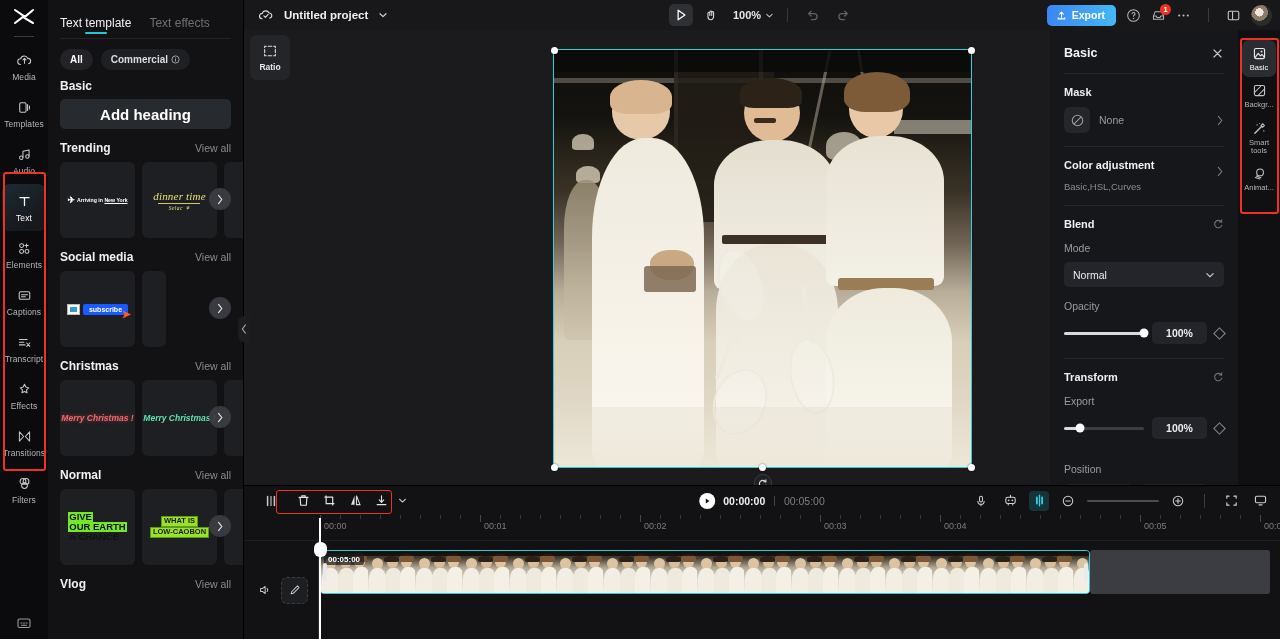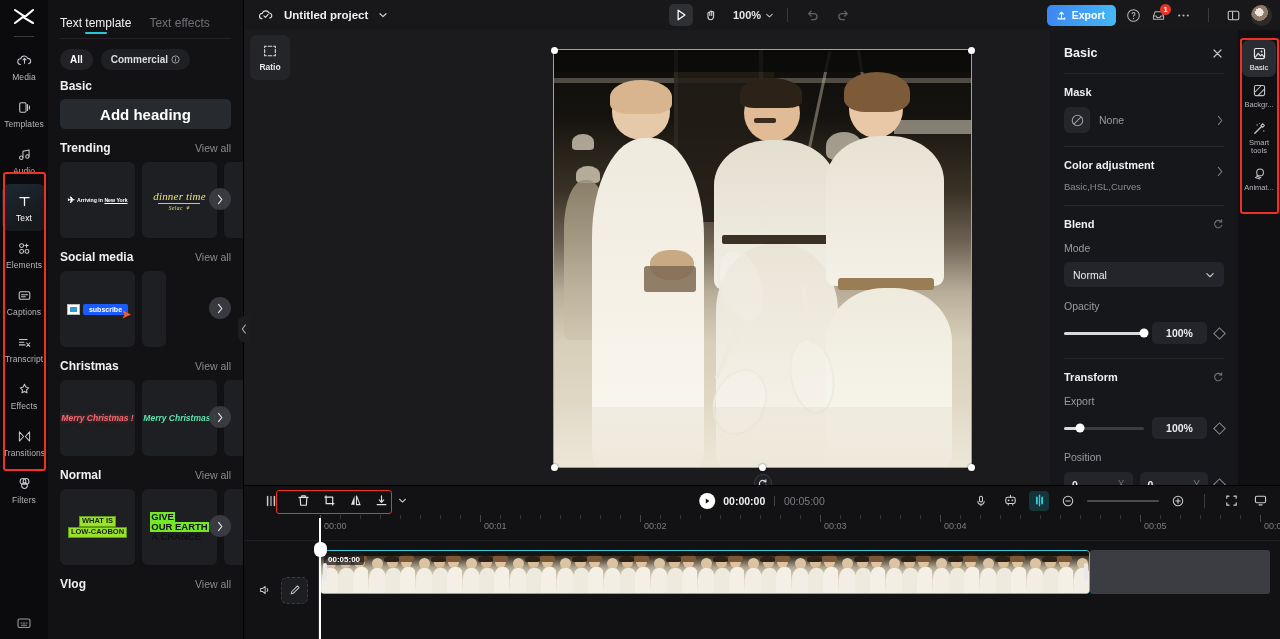--- a/index.html
+++ b/index.html
@@ -486,24 +486,24 @@
               </svg>
             </div>
           </div>
           <div class="row-head">
             <span class="sec-title">Normal</span>
             <span class="viewall">View all</span>
           </div>
           <div class="cards-wrap">
             <div class="cards">
               <div class="card">
-                <div class="t-low"><span>WHAT IS</span><br><span>LOW-CAOBON</span></div>
+                <div class="t-earth"><span>GIVE</span><br><span>OUR EARTH</span><br><span style="background:transparent">A CHANCE</span></div>
               </div>
               <div class="card">
-                <div class="t-earth"><span>GIVE</span><br><span>OUR EARTH</span><br><span style="background:transparent">A CHANCE</span></div>
+                <div class="t-low"><span>WHAT IS</span><br><span>LOW-CAOBON</span></div>
               </div>
               <div class="card peek"></div>
             </div>
             <div class="card-arrow">
               <svg width="8" height="11" viewBox="0 0 8 12">
                 <path d="M2.4 1.5 L6 6 L2.4 10.5" stroke="#e3e4e8" stroke-width="1.3" fill="none" stroke-linecap="round" stroke-linejoin="round"></path>
               </svg>
             </div>
           </div>
           <div class="row-head">
@@ -764,21 +764,21 @@
       <span class="lbl">Export</span>
     </div>
     <div class="slider-row">
       <div class="track">
         <div class="fill" id="sc-fill" style="width: 20%;"></div>
           <div class="knob" id="sc-knob" style="left: 20%;"></div>
       </div>
       <div class="numbox">100%</div>
       <div class="diamond"></div>
     </div>
-    <div style="padding:0 14px;margin-top:8px">
+    <div style="padding:0 14px;margin-top:20px">
       <span class="lbl">Position</span>
     </div>
     <div class="posrow">
       <div class="posbox">
         <span>0</span>
         <em>X</em>
       </div>
       <div class="posbox">
         <span>0</span>
         <em>Y</em>

